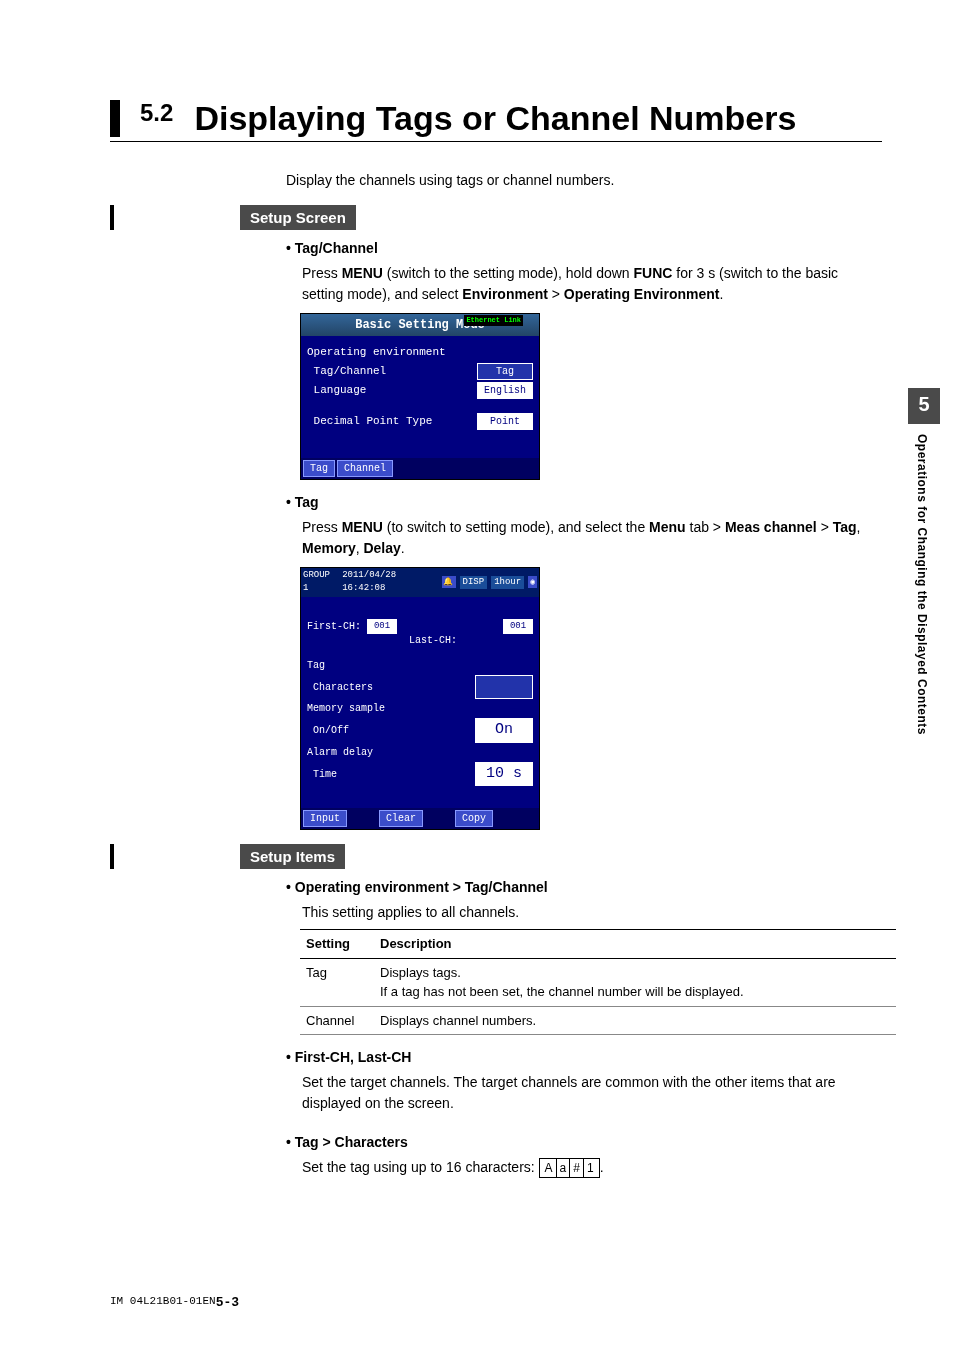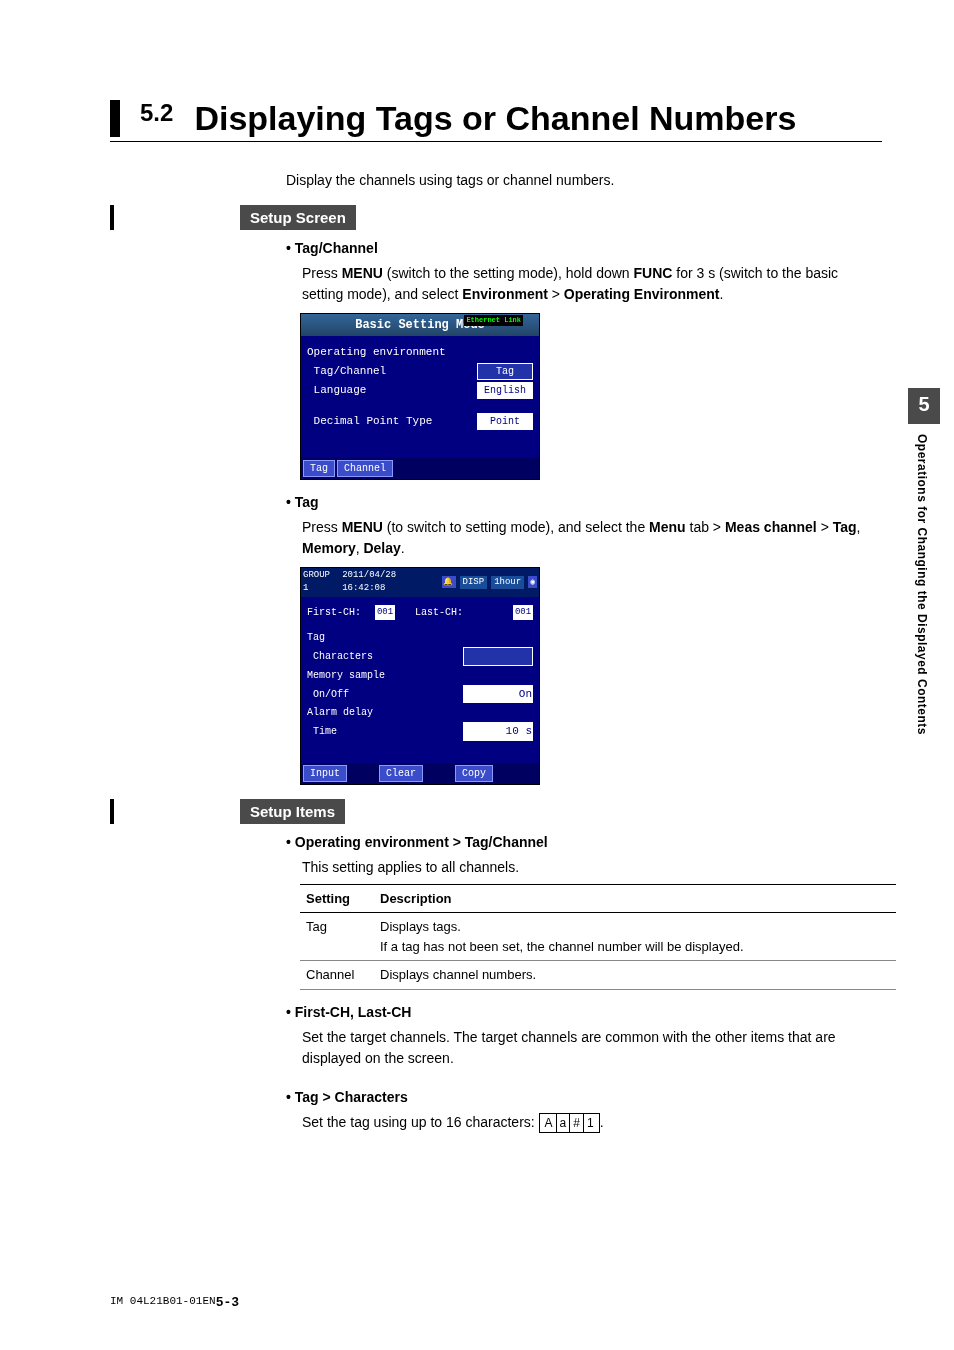--- a/index.html
+++ b/index.html
@@ -36,24 +36,24 @@
     .ss-field { background: #fff; color: #000080; border: 1px solid #fff; padding: 0 6px; min-width: 56px; text-align: center; font-size: 10px; }
     .ss-field.hl { background: #2233aa; color: #fff; }
     .ss-footer { background: #000060; padding: 2px; display: flex; gap: 2px; }
     .ss-btn { background: #3b4cca; color: #fff; padding: 0 6px; font-size: 10px; border: 1px solid #8899ff; }
 
     .screenshot2 { margin: 8px 0 12px 14px; border: 1px solid #000; background: #000080; color: #fff; font-family: 'Courier New', monospace; font-size: 10px; width: 240px; }
     .ss2-header { display: flex; align-items: center; background: #001a66; padding: 1px 2px; gap: 4px; font-size: 9px; }
     .ss2-header .pill { background: #1a4d99; padding: 0 3px; }
     .ss2-header .icon { background: #3b4cca; padding: 0 2px; font-size: 8px; }
     .ss2-body { padding: 6px 6px 20px 6px; }
-    .ss2-row { display: flex; align-items: center; margin: 2px 0; gap: 14px; }
+    .ss2-row { display: flex; align-items: center; margin: 2px 0; gap: 6px; }
     .ss2-label { white-space: pre; flex: 0 0 90px; }
-    .ss2-field-sm { background: #fff; color: #000080; border: 1px solid #fff; width: 20px; text-align: center; font-size: 9px; }
-    .ss2-field { background: #fff; color: #000080; border: 1px solid #fff; width: 70px; text-align: right; font-size: 11px; margin-left: auto; }
+    .ss2-field-sm { background: #fff; color: #000080; border: 1px solid #fff; width: 30px; text-align: center; font-size: 9px; }
+    .ss2-field { background: #fff; color: #000080; border: 1px solid #fff; width: 58px; text-align: center; font-size: 15px; margin-left: auto; }
     .ss2-field.hl { background: #2233aa; color: #fff; }
     .ss2-footer { background: #000060; padding: 2px; display: flex; gap: 32px; }
 
     .tbl { width: 100%; border-collapse: collapse; margin: 6px 0 12px 14px; font-size: 13px; }
     .tbl th, .tbl td { text-align: left; padding: 4px 6px; vertical-align: top; }
     .tbl thead tr { border-top: 1px solid #000; border-bottom: 1px solid #000; }
     .tbl tbody tr { border-bottom: 1px solid #888; }
     .tbl th:first-child, .tbl td:first-child { width: 74px; }
 
     .code-box { display: inline-block; border: 1px solid #000; padding: 0 2px; font-family: Arial, sans-serif; font-size: 12px; letter-spacing: 0; }
@@ -132,21 +132,21 @@
         <span>2011/04/28 16:42:08</span>
         <span class="icon">🔔</span>
         <span class="pill">DISP</span>
         <span class="pill">1hour</span>
         <span class="icon">◉</span>
       </div>
       <div class="ss2-body">
         <div class="ss2-row">
           <span>First-CH:</span>
           <span class="ss2-field-sm">001</span>
-          <span style="margin-left:6px;">Last-CH:</span>
+          <span style="margin-left:6px;margin-top:28px;">Last-CH:</span>
           <span class="ss2-field-sm" style="margin-left:auto;">001</span>
         </div>
         <div style="height:6px;"></div>
         <div class="ss2-row">
             <span class="ss2-label">Tag</span>
           </div>
         <div class="ss2-row">
             <span class="ss2-label"> Characters</span>
             <span class="ss2-field hl">&nbsp;</span>
           </div>

